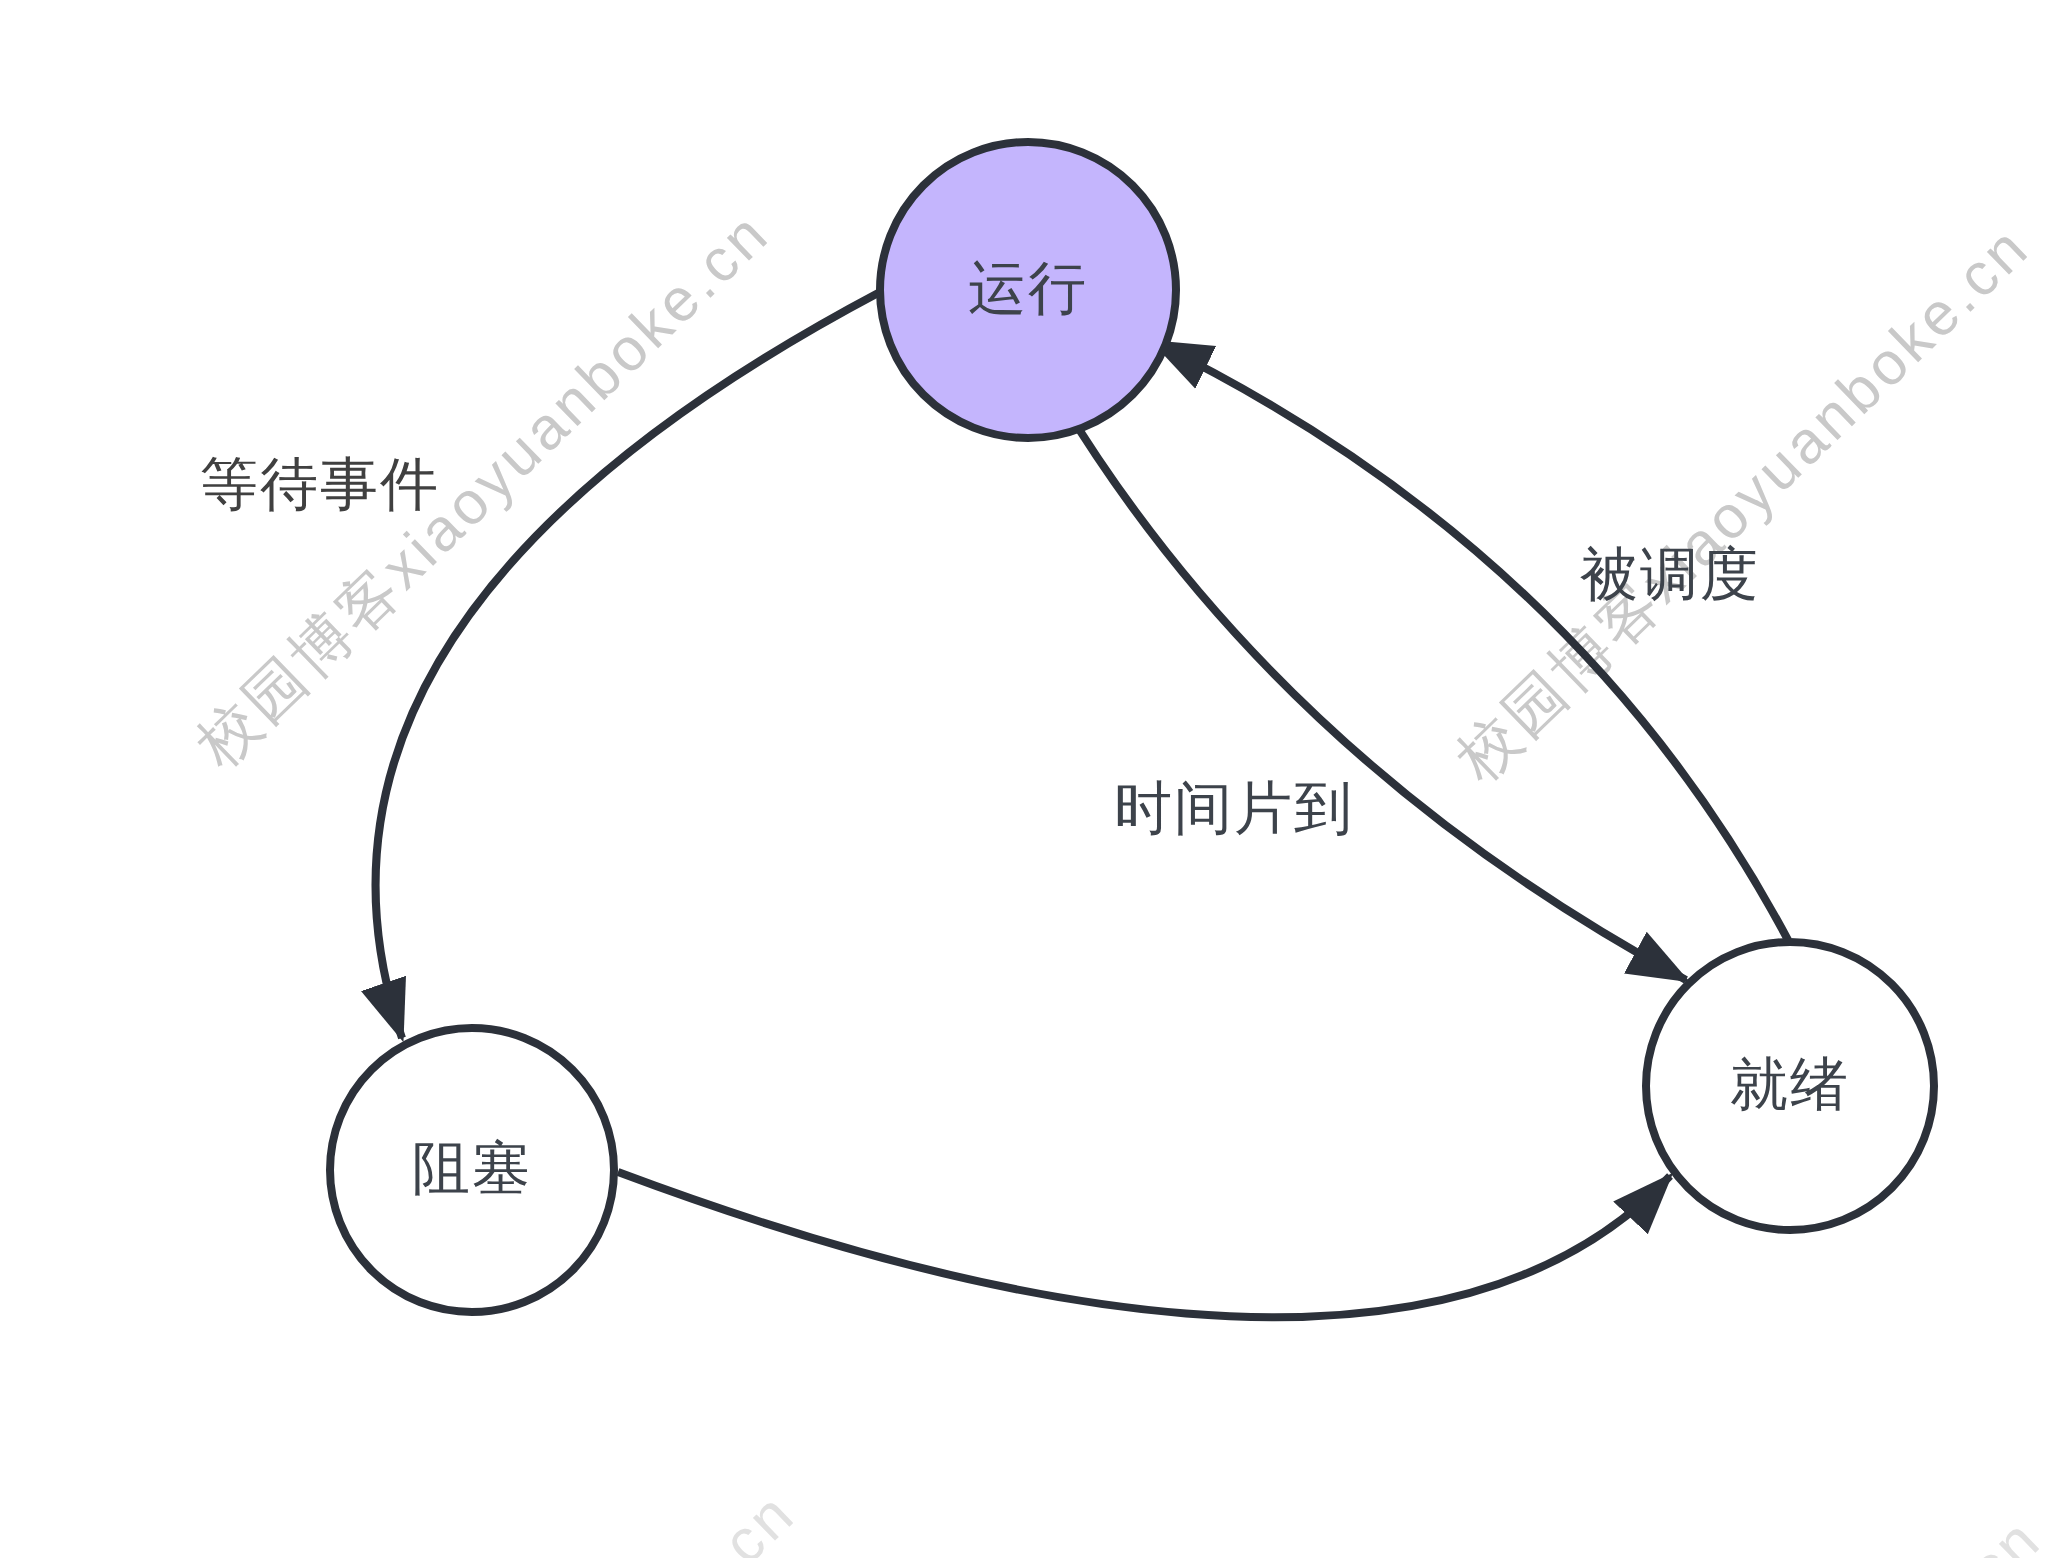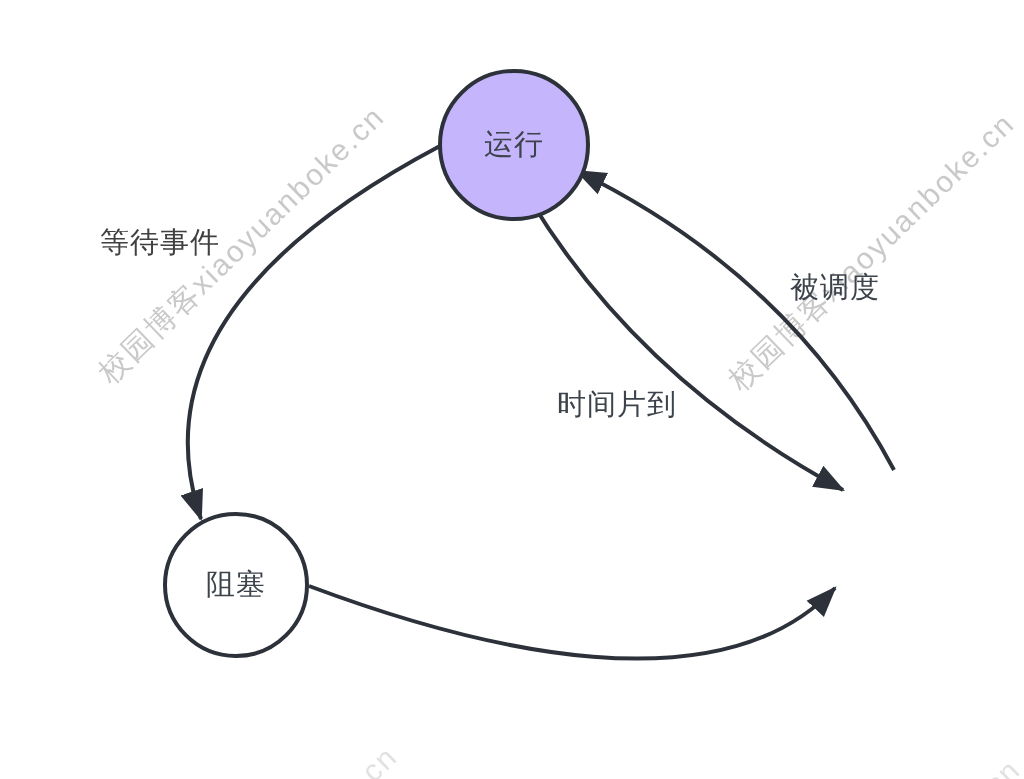--- a/index.html
+++ b/index.html
@@ -82,18 +82,21 @@
       <path d="M 531 201 Q 640 380 843 490" fill="none" stroke="#2c313a" stroke-width="4" marker-end="url(#arrowhead)"></path>
       <path d="M 309 586 C 480 650 720 710 835 588" fill="none" stroke="#2c313a" stroke-width="4" marker-end="url(#arrowhead)"></path>
     </svg>
 
   <div class="node" id="node-0" style="left: 514px; top: 145px; width: 152px; height: 152px; border-color: rgb(44, 49, 58); background: #c4b5fd;">
     <span style="color: rgb(61, 67, 75);">运行</span>
   </div>
   <div class="node" id="node-1" style="left: 236px; top: 585px; width: 146px; height: 146px; border-color: rgb(44, 49, 58); background: rgb(255, 255, 255);">
     <span style="color: rgb(61, 67, 75);">阻塞</span>
   </div>
+  <div class="node" id="node-2" style="left: 895px; top: 543px; width: 148px; height: 148px; border-color: rgb(44, 49, 58); background: rgb(255, 255, 255);">
+    <span style="color: rgb(61, 67, 75);">就绪</span>
+  </div>
 
   <div class="edge-label" id="elabel-0" style="left: 100px; top: 223px; color: #404040;">等待事件</div>
   <div class="edge-label" id="elabel-1" style="left: 790px; top: 228px; color: rgb(61, 67, 75); margin-top: 40px;">被调度</div>
   <div class="edge-label" id="elabel-2" style="left: 557px; top: 385px; color: rgb(61, 67, 75);">时间片到</div>
 
 </div>
 
 </body></html>

